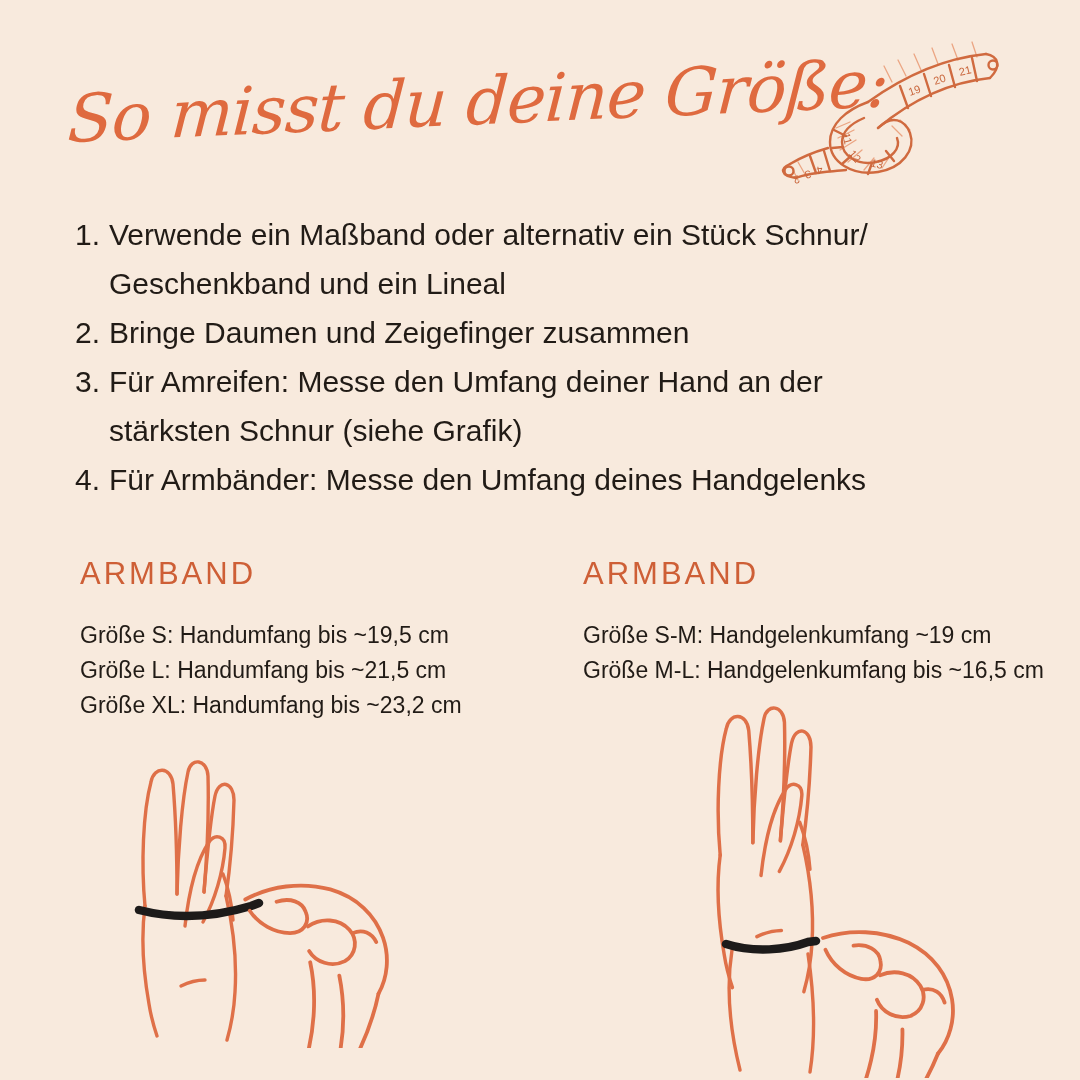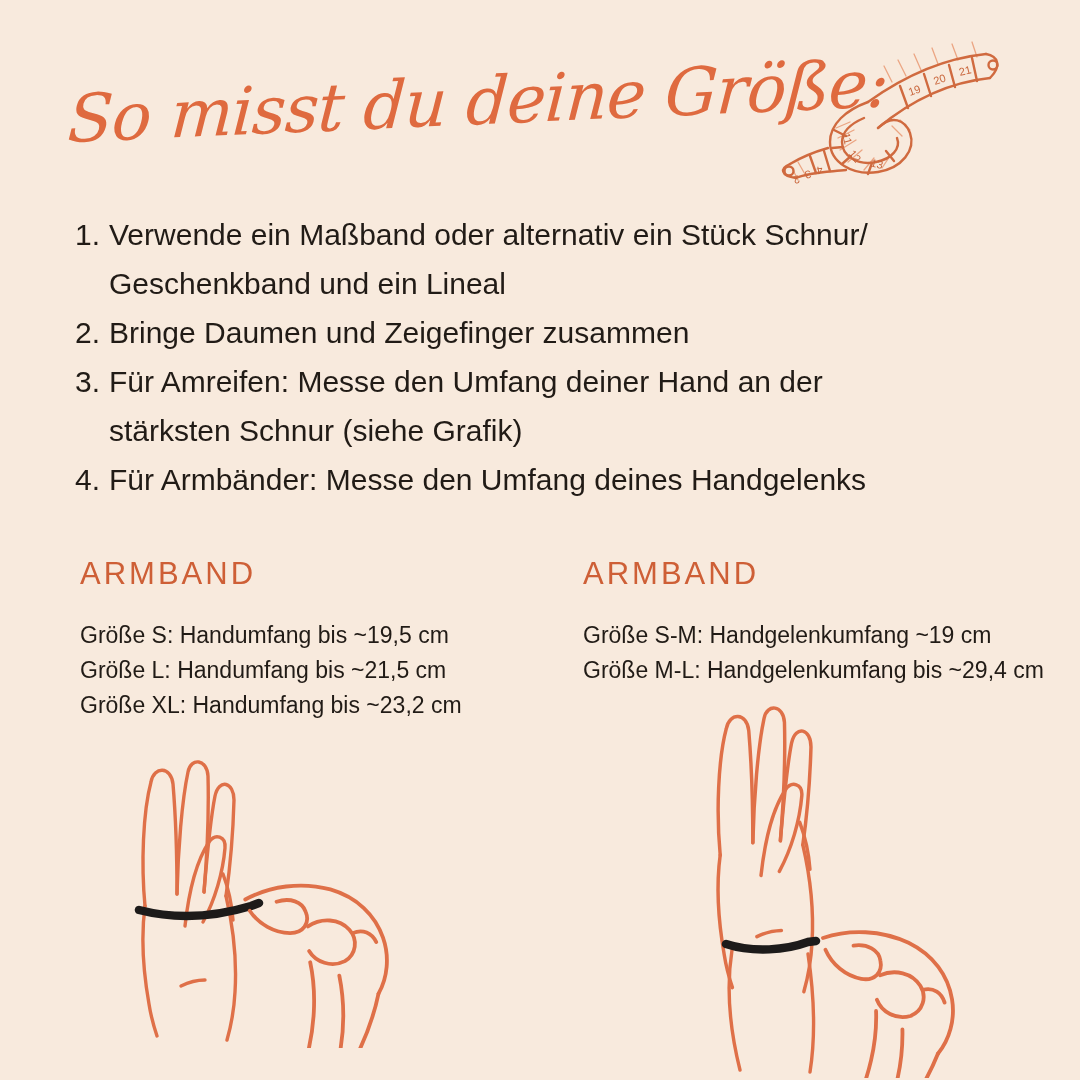--- a/index.html
+++ b/index.html
@@ -126,21 +126,21 @@
   <section class="col col-armreif">
     <h2>ARMBAND</h2>
     <p>Größe S: Handumfang bis ~19,5 cm</p>
     <p>Größe L: Handumfang bis ~21,5 cm</p>
     <p>Größe XL: Handumfang bis ~23,2 cm</p>
   </section>
 
   <section class="col col-armband">
     <h2>ARMBAND</h2>
     <p>Größe S-M: Handgelenkumfang ~19 cm</p>
-    <p>Größe M-L: Handgelenkumfang bis ~29,4 cm</p>
+    <p>Größe M-L: Handgelenkumfang bis ~16,5 cm</p>
   </section>
 
   <svg width="0" height="0" style="position:absolute" aria-hidden="true">
     <defs>
       <g id="hand-shape">
         <path d="M10,152 C6,110 8,58 16,28 C19,12 36,12 38,30 C41,66 42,106 42,140"></path>
         <path d="M42,140 C43,96 47,46 53,18 C56,3 72,5 73,22 C74,60 72,102 69,138"></path>
         <path d="M69,138 C72,102 76,62 80,42 C84,24 99,28 99,46 C98,82 95,114 91,142"></path>
         <path d="M50,172 C54,136 62,106 74,88 C80,79 91,82 90,94 C88,118 80,146 68,168"></path>
         <path d="M88,120 C94,136 97,152 98,166"></path>

